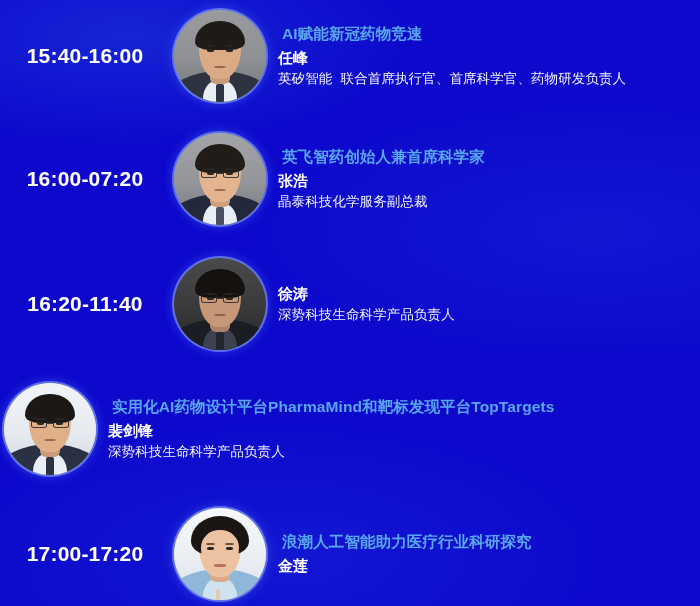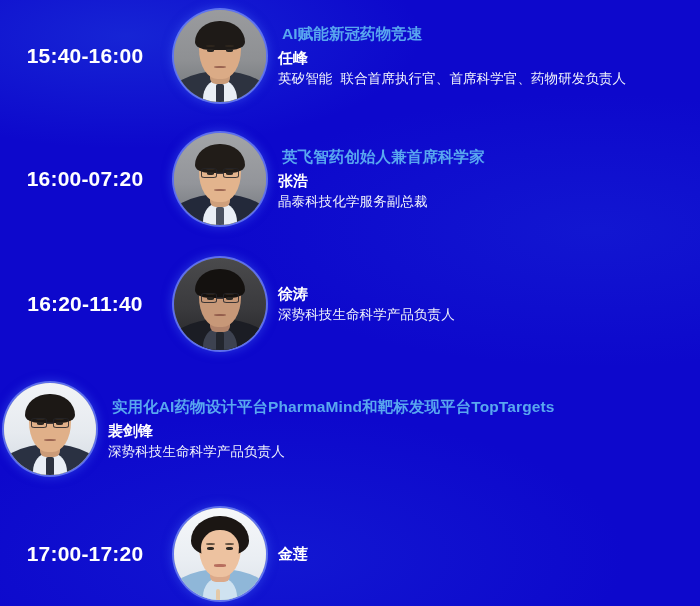--- a/index.html
+++ b/index.html
@@ -251,17 +251,18 @@
         <div class="hair" style="background:#1b1613; left:19%; top:9%; width:62%; height:42%; border-radius:50% 50% 34% 34% / 64% 64% 36% 36%;"></div>
         <div class="face" style="background:#edc2a0; left:29%; top:24%; width:42%; height:48%;"></div>
         <div class="brow l"></div>
         <div class="brow r"></div>
         <div class="eye l"></div>
         <div class="eye r"></div>
         <div class="mouth" style="background:rgba(160,74,66,0.7); top:61%;"></div>
       </div>
     </div>
     <div class="content-cell">
+      <p class="talk-title">浪潮人工智能助力医疗行业科研探究</p>
       <p class="speaker-name">金莲</p>
     </div>
   </div>
 
 </div>
 
 </body></html>

